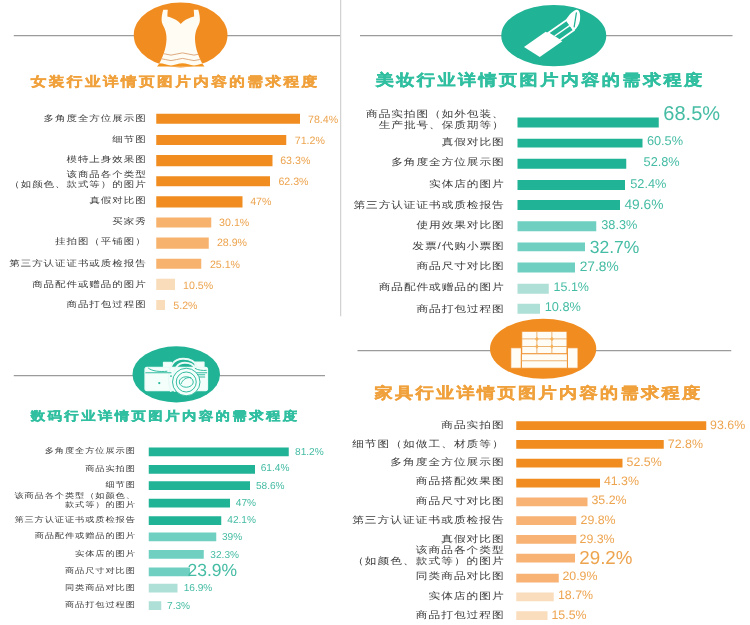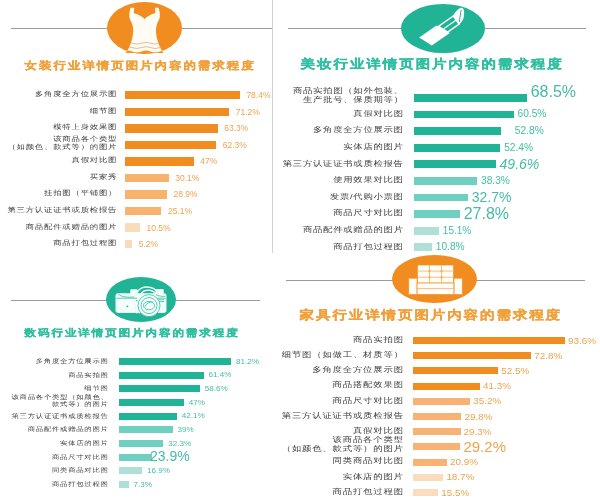--- a/index.html
+++ b/index.html
@@ -127,36 +127,36 @@
     <div class="row-value" style="left:504.856px;top:124.98px;font-size:10.2px;line-height:12.24px;color:#45BCA4;margin-left:10px;">52.8%</div>
   </div>
   <div>
     <div class="row-label" style="right:196.3px;top:141.966px;font-size:9.4px;line-height:11.468px;letter-spacing:0.7px;transform:scaleY(0.8);transform-origin:right top;">实体店的图片</div>
     <div class="row-bar" style="left:414px;top:143.8px;width:86.198px;height:7.8px;background:#20B395;"></div>
     <div class="row-value" style="left:504.198px;top:141.58px;font-size:10.2px;line-height:12.24px;color:#45BCA4;">52.4%</div>
   </div>
   <div>
     <div class="row-label" style="right:196.3px;top:158.566px;font-size:9.4px;line-height:11.468px;letter-spacing:0.7px;transform:scaleY(0.8);transform-origin:right top;">第三方认证证书或质检报告</div>
     <div class="row-bar" style="left:414px;top:160.4px;width:81.592px;height:7.8px;background:#20B395;"></div>
-    <div class="row-value" style="left:499.592px;top:158.18px;font-size:14px;line-height:12.24px;color:#45BCA4;font-style:italic;">49.6%</div>
+    <div class="row-value" style="left:499.592px;top:158.18px;font-size:11px;line-height:12.24px;color:#45BCA4;">49.6%</div>
   </div>
   <div>
     <div class="row-label" style="right:196.3px;top:175.166px;font-size:9.4px;line-height:11.468px;letter-spacing:0.7px;transform:scaleY(0.8);transform-origin:right top;">使用效果对比图</div>
     <div class="row-bar" style="left:414px;top:177px;width:63.0035px;height:7.8px;background:#6FD0C1;"></div>
     <div class="row-value" style="left:481.003px;top:174.78px;font-size:10.2px;line-height:12.24px;color:#45BCA4;">38.3%</div>
   </div>
   <div>
     <div class="row-label" style="right:196.3px;top:191.766px;font-size:9.4px;line-height:11.468px;letter-spacing:0.7px;transform:scaleY(0.8);transform-origin:right top;">发票/代购小票图</div>
     <div class="row-bar" style="left:414px;top:193.6px;width:53.7915px;height:7.8px;background:#6FD0C1;"></div>
     <div class="row-value" style="left:471.791px;top:191.38px;font-size:14px;line-height:12.24px;color:#45BCA4;">32.7%</div>
   </div>
   <div>
     <div class="row-label" style="right:196.3px;top:208.366px;font-size:9.4px;line-height:11.468px;letter-spacing:0.7px;transform:scaleY(0.8);transform-origin:right top;">商品尺寸对比图</div>
     <div class="row-bar" style="left:414px;top:210.2px;width:45.731px;height:7.8px;background:#6FD0C1;"></div>
-    <div class="row-value" style="left:463.731px;top:207.98px;font-size:16px;line-height:12.24px;color:#45BCA4;">27.8%</div>
+    <div class="row-value" style="left:463.731px;top:207.98px;font-size:11px;line-height:12.24px;color:#45BCA4;">27.8%</div>
   </div>
   <div>
     <div class="row-label" style="right:196.3px;top:224.966px;font-size:9.4px;line-height:11.468px;letter-spacing:0.7px;transform:scaleY(0.8);transform-origin:right top;">商品配件或赠品的图片</div>
     <div class="row-bar" style="left:414px;top:226.8px;width:24.8395px;height:7.8px;background:#AEE0D7;"></div>
     <div class="row-value" style="left:442.839px;top:224.58px;font-size:10px;line-height:12.24px;color:#45BCA4;">15.1%</div>
   </div>
   <div>
     <div class="row-label" style="right:196.3px;top:241.566px;font-size:9.4px;line-height:11.468px;letter-spacing:0.7px;transform:scaleY(0.8);transform-origin:right top;">商品打包过程图</div>
     <div class="row-bar" style="left:414px;top:243.4px;width:17.766px;height:7.8px;background:#AEE0D7;"></div>
     <div class="row-value" style="left:435.766px;top:241.18px;font-size:10.2px;line-height:12.24px;color:#45BCA4;">10.8%</div>

